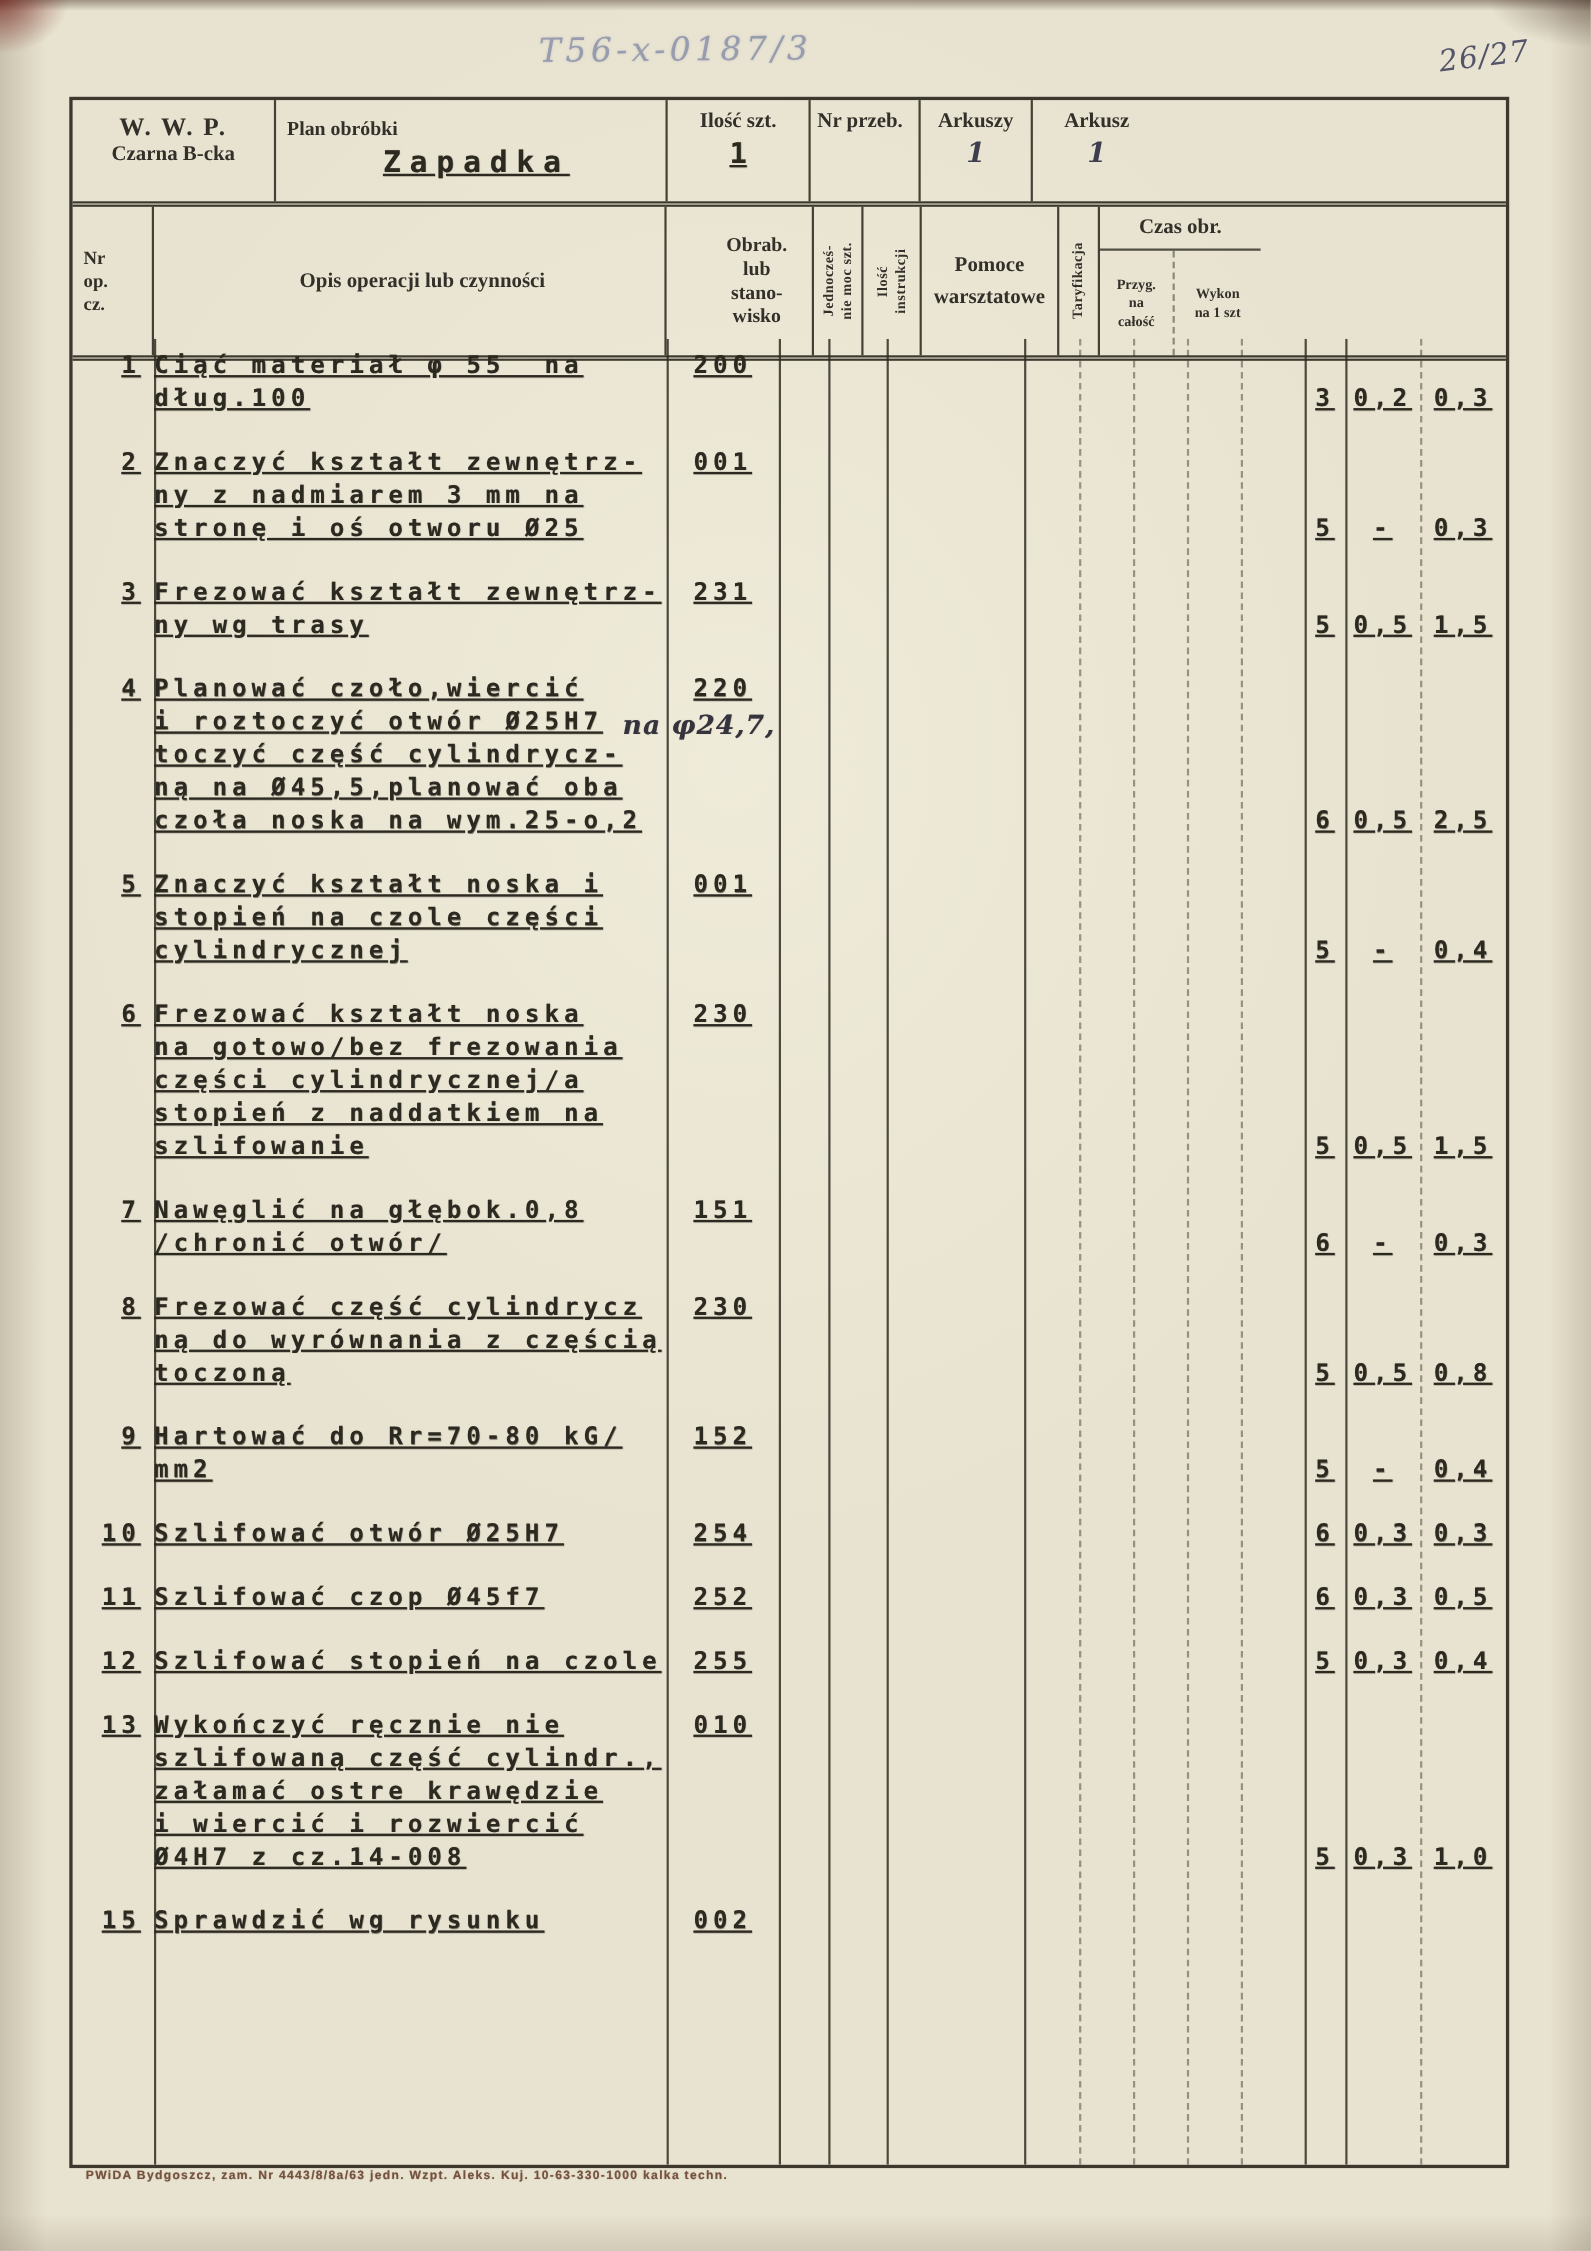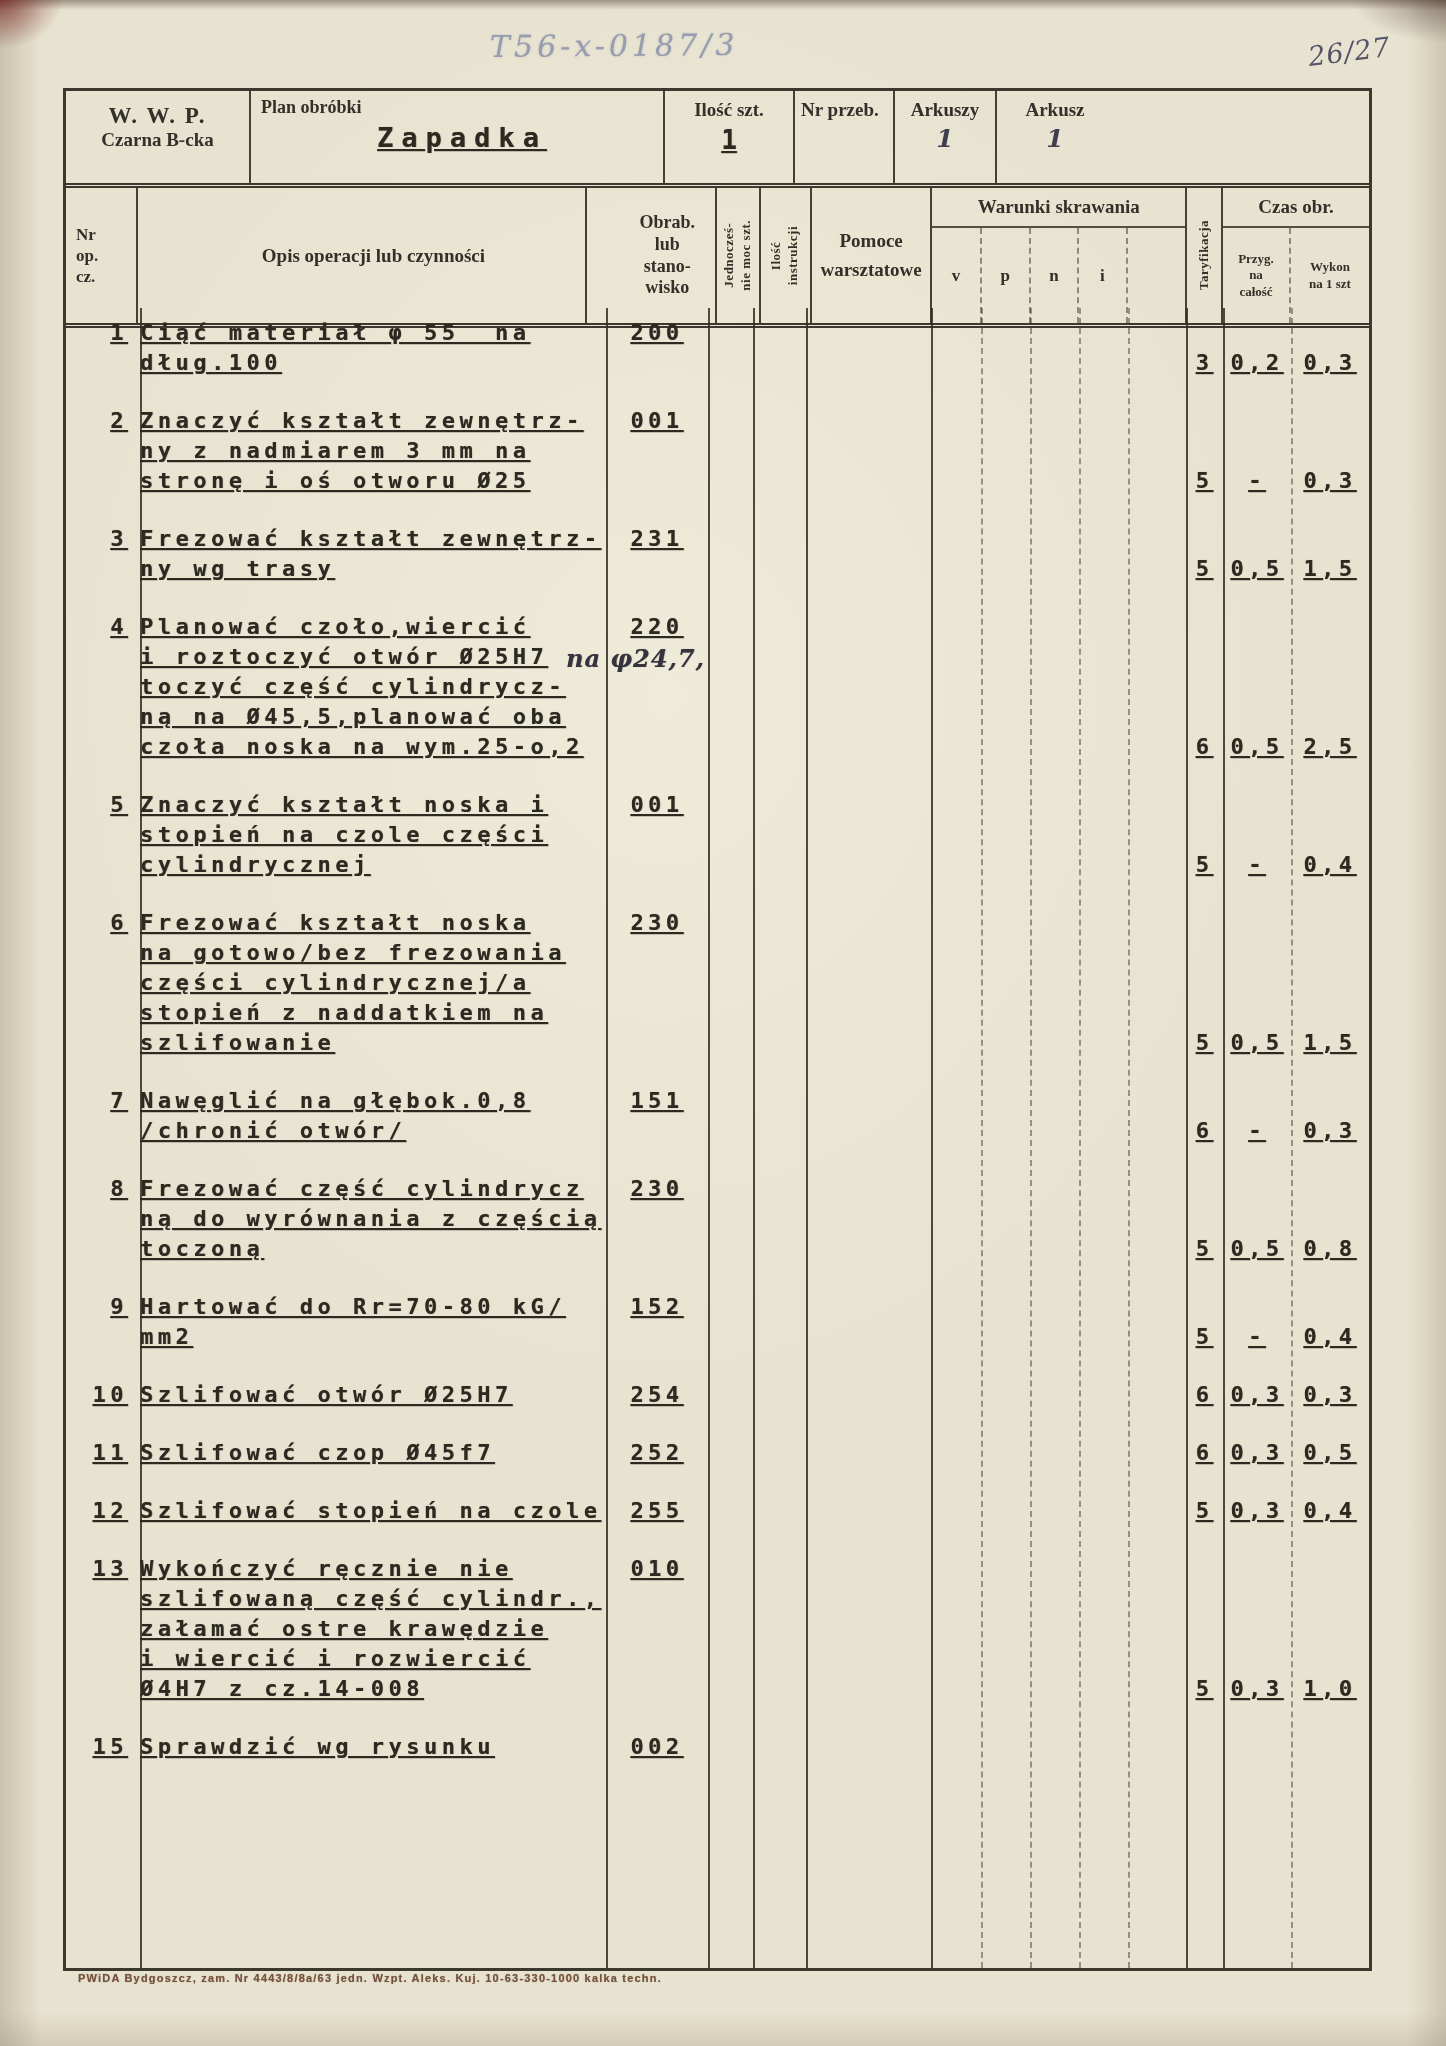--- a/index.html
+++ b/index.html
@@ -30,21 +30,21 @@
   .sheet-table{position:absolute;left:63px;top:88px;width:1303px;height:1877px;
       border:3px solid rgba(44,41,31,0.92);box-sizing:content-box;}
 
   
   .title-block{position:absolute;left:0;top:0;width:1303px;height:97px;
       border-bottom:5px double rgba(44,41,31,0.92);box-sizing:border-box;display:flex;}
   .tb-cell{border-right:2px solid rgba(44,41,31,0.88);box-sizing:border-box;position:relative;}
   .tb-company{width:185px;text-align:center;padding-top:12px;}
   .tb-company .l1{font-size:23px;letter-spacing:2px;}
   .tb-company .l2{font-size:19px;}
-  .tb-plan{width:414px;padding:6px 0 0 10px;}
+  .tb-plan{width:356px;padding:16px 0 0 10px;}
   .tb-plan .lbl{font-size:18px;}
   .tb-plan .part{font-size:27px;letter-spacing:8px;text-align:center;margin-top:4px;}
   .tb-nrrys{width:220px;padding:6px 0 0 8px;}
   .tb-nrrys .row1{display:flex;align-items:baseline;}
   .tb-nrrys .lbl{font-size:18px;}
   .tb-nrrys .stamp{font-family:"Liberation Sans",sans-serif;font-weight:bold;font-size:27px;
       letter-spacing:2px;margin-left:8px;color:#2e2b24;}
   .tb-nrrys .num{font-size:26px;letter-spacing:4px;text-align:center;margin-top:1px;}
   .tb-qty{width:130px;text-align:center;padding-top:8px;}
   .tb-qty .lbl{font-size:19px;}
@@ -162,30 +162,20 @@
       <div class="cb-cell cb-jedn">
         <span class="vtext print">Jednocześ-
 nie moc szt.</span>
       </div>
       <div class="cb-cell cb-ilinstr">
         <span class="vtext print">Ilość
 instrukcji</span>
       </div>
       <div class="cb-cell cb-pomoce print">Pomoce
 warsztatowe</div>
-      <div class="cb-cell cb-warunki">
-        <div class="glabel print">Warunki skrawania</div>
-        <div class="subs">
-          <div class="sub sub-v print">v</div>
-          <div class="sub sub-p print">p</div>
-          <div class="sub sub-n print">n</div>
-          <div class="sub sub-i print">i</div>
-          <div class="sub sub-x print"></div>
-        </div>
-      </div>
       <div class="cb-cell cb-taryf">
         <span class="vtext print">Taryfikacja</span>
       </div>
       <div class="cb-cell cb-czas">
         <div class="glabel print">Czas obr.</div>
         <div class="subs">
           <div class="sub sub-przyg print">Przyg.
 na
 całość</div>
           <div class="sub sub-wykon print">Wykon

